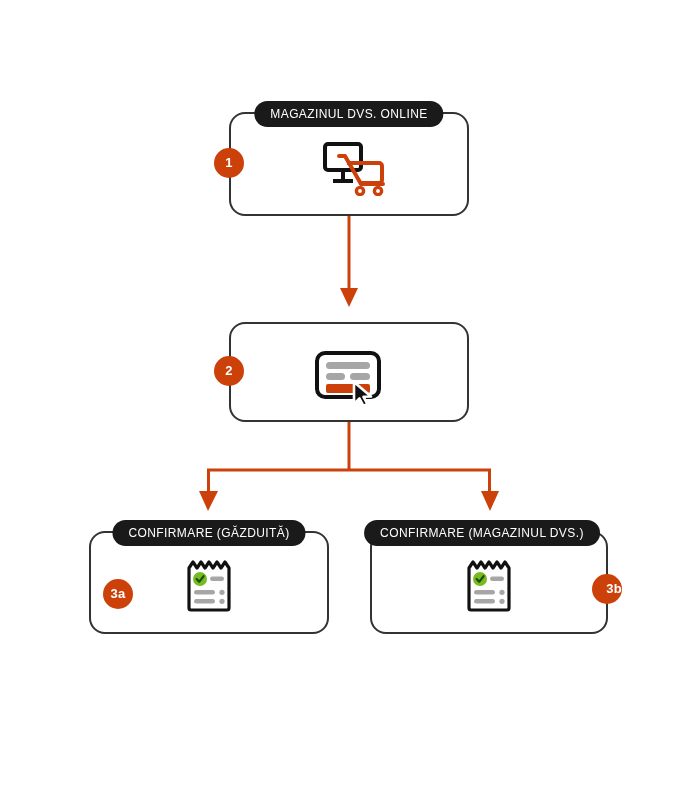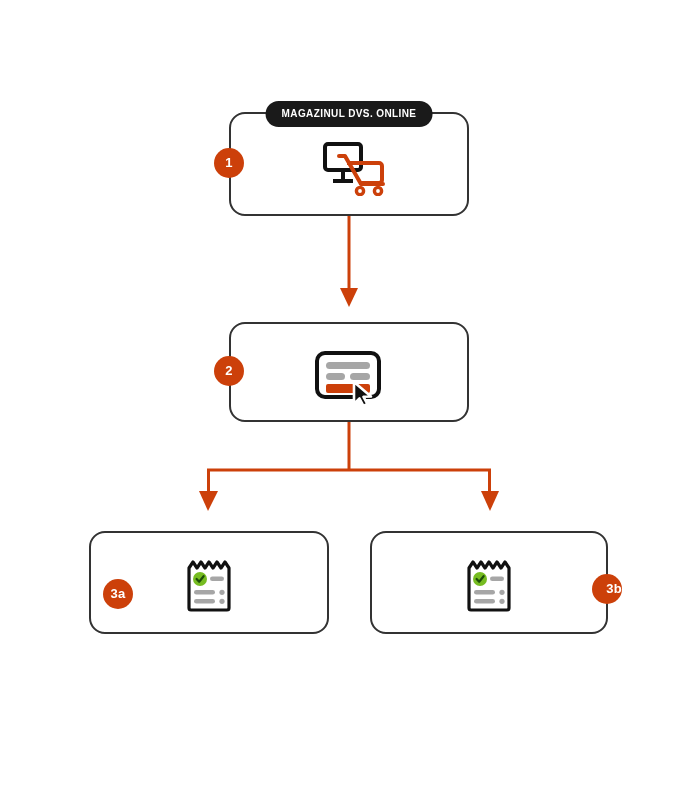--- a/index.html
+++ b/index.html
@@ -41,22 +41,22 @@
     border: 2px solid #333333;
     border-radius: 16px;
     background: transparent;
     box-sizing: border-box;
   }
   .node-title {
     position: absolute;
     top: -13px;
     background: #1a1a1a;
     color: #ffffff;
-    font-size: 10px;
-    font-weight: bold;
+    font-size: 12px;
+    font-weight: normal;
     letter-spacing: 0.4px;
     line-height: 26px;
     height: 26px;
     padding: 0 16px;
     border-radius: 13px;
     white-space: nowrap;
     text-align: center;
   }
   .badge {
     position: absolute;
@@ -139,37 +139,39 @@
         <rect x="41" y="26" width="20" height="7" rx="3.5" fill="#a6a6a6"></rect>
         <rect x="17" y="37" width="44" height="9" rx="2" fill="#cc400a"></rect>
 
         <path d="M45 35 L45 57 L50.5 51.5 L54.5 59 L58.5 57 L54.5 49.8 L62 49.5 Z" fill="#111111" stroke="#ffffff" stroke-width="2.6" stroke-linejoin="round"></path>
       </svg>
     </div>
     <div class="badge" style="left:-17px; top:32px;">2</div>
   </div>
 
   <div class="node" style="left:89px; top:531px; width:240px; height:103px;">
+    <div class="node-title" style="left:50%; transform:translateX(-50%);">CONFIRMARE (GĂZDUITĂ)</div>
     <div class="icon-wrap" style="top:24px; height:58px;">
       <svg width="50" height="56" viewBox="0 0 50 56">
         <path d="M5 10 L9 4 L13 10 L17 4 L21 10 L25 4 L29 10 L33 4 L37 10 L41 4 L45 10
                  L45 50 a2 2 0 0 1 -2 2 L7 52 a2 2 0 0 1 -2 -2 Z" fill="#ffffff" stroke="#111111" stroke-width="3.2" stroke-linejoin="round"></path>
         <circle cx="16" cy="21" r="7" fill="#76bc21"></circle>
         <path d="M12.6 21 L15.2 23.8 L19.6 18.2" fill="none" stroke="#1d4d08" stroke-width="2.2" stroke-linecap="round" stroke-linejoin="round"></path>
         <rect x="26" y="18.5" width="14" height="4.6" rx="2.3" fill="#a6a6a6"></rect>
         <rect x="10" y="32" width="21" height="4.6" rx="2.3" fill="#a6a6a6"></rect>
         <circle cx="38" cy="34.3" r="2.6" fill="#a6a6a6"></circle>
         <rect x="10" y="41" width="21" height="4.6" rx="2.3" fill="#a6a6a6"></rect>
         <circle cx="38" cy="43.3" r="2.6" fill="#a6a6a6"></circle>
       </svg>
     </div>
     <div class="badge" style="left:-16px; top:46px;margin-left:28px;">3a</div>
   </div>
 
   <div class="node" style="left:370px; top:531px; width:238px; height:103px;">
+    <div class="node-title" style="left:50%; transform:translateX(-53%);">CONFIRMARE (MAGAZINUL DVS.)</div>
     <div class="icon-wrap" style="top:24px; height:58px;">
       <svg width="50" height="56" viewBox="0 0 50 56">
         <path d="M5 10 L9 4 L13 10 L17 4 L21 10 L25 4 L29 10 L33 4 L37 10 L41 4 L45 10
                  L45 50 a2 2 0 0 1 -2 2 L7 52 a2 2 0 0 1 -2 -2 Z" fill="#ffffff" stroke="#111111" stroke-width="3.2" stroke-linejoin="round"></path>
         <circle cx="16" cy="21" r="7" fill="#76bc21"></circle>
         <path d="M12.6 21 L15.2 23.8 L19.6 18.2" fill="none" stroke="#1d4d08" stroke-width="2.2" stroke-linecap="round" stroke-linejoin="round"></path>
         <rect x="26" y="18.5" width="14" height="4.6" rx="2.3" fill="#a6a6a6"></rect>
         <rect x="10" y="32" width="21" height="4.6" rx="2.3" fill="#a6a6a6"></rect>
         <circle cx="38" cy="34.3" r="2.6" fill="#a6a6a6"></circle>
         <rect x="10" y="41" width="21" height="4.6" rx="2.3" fill="#a6a6a6"></rect>

